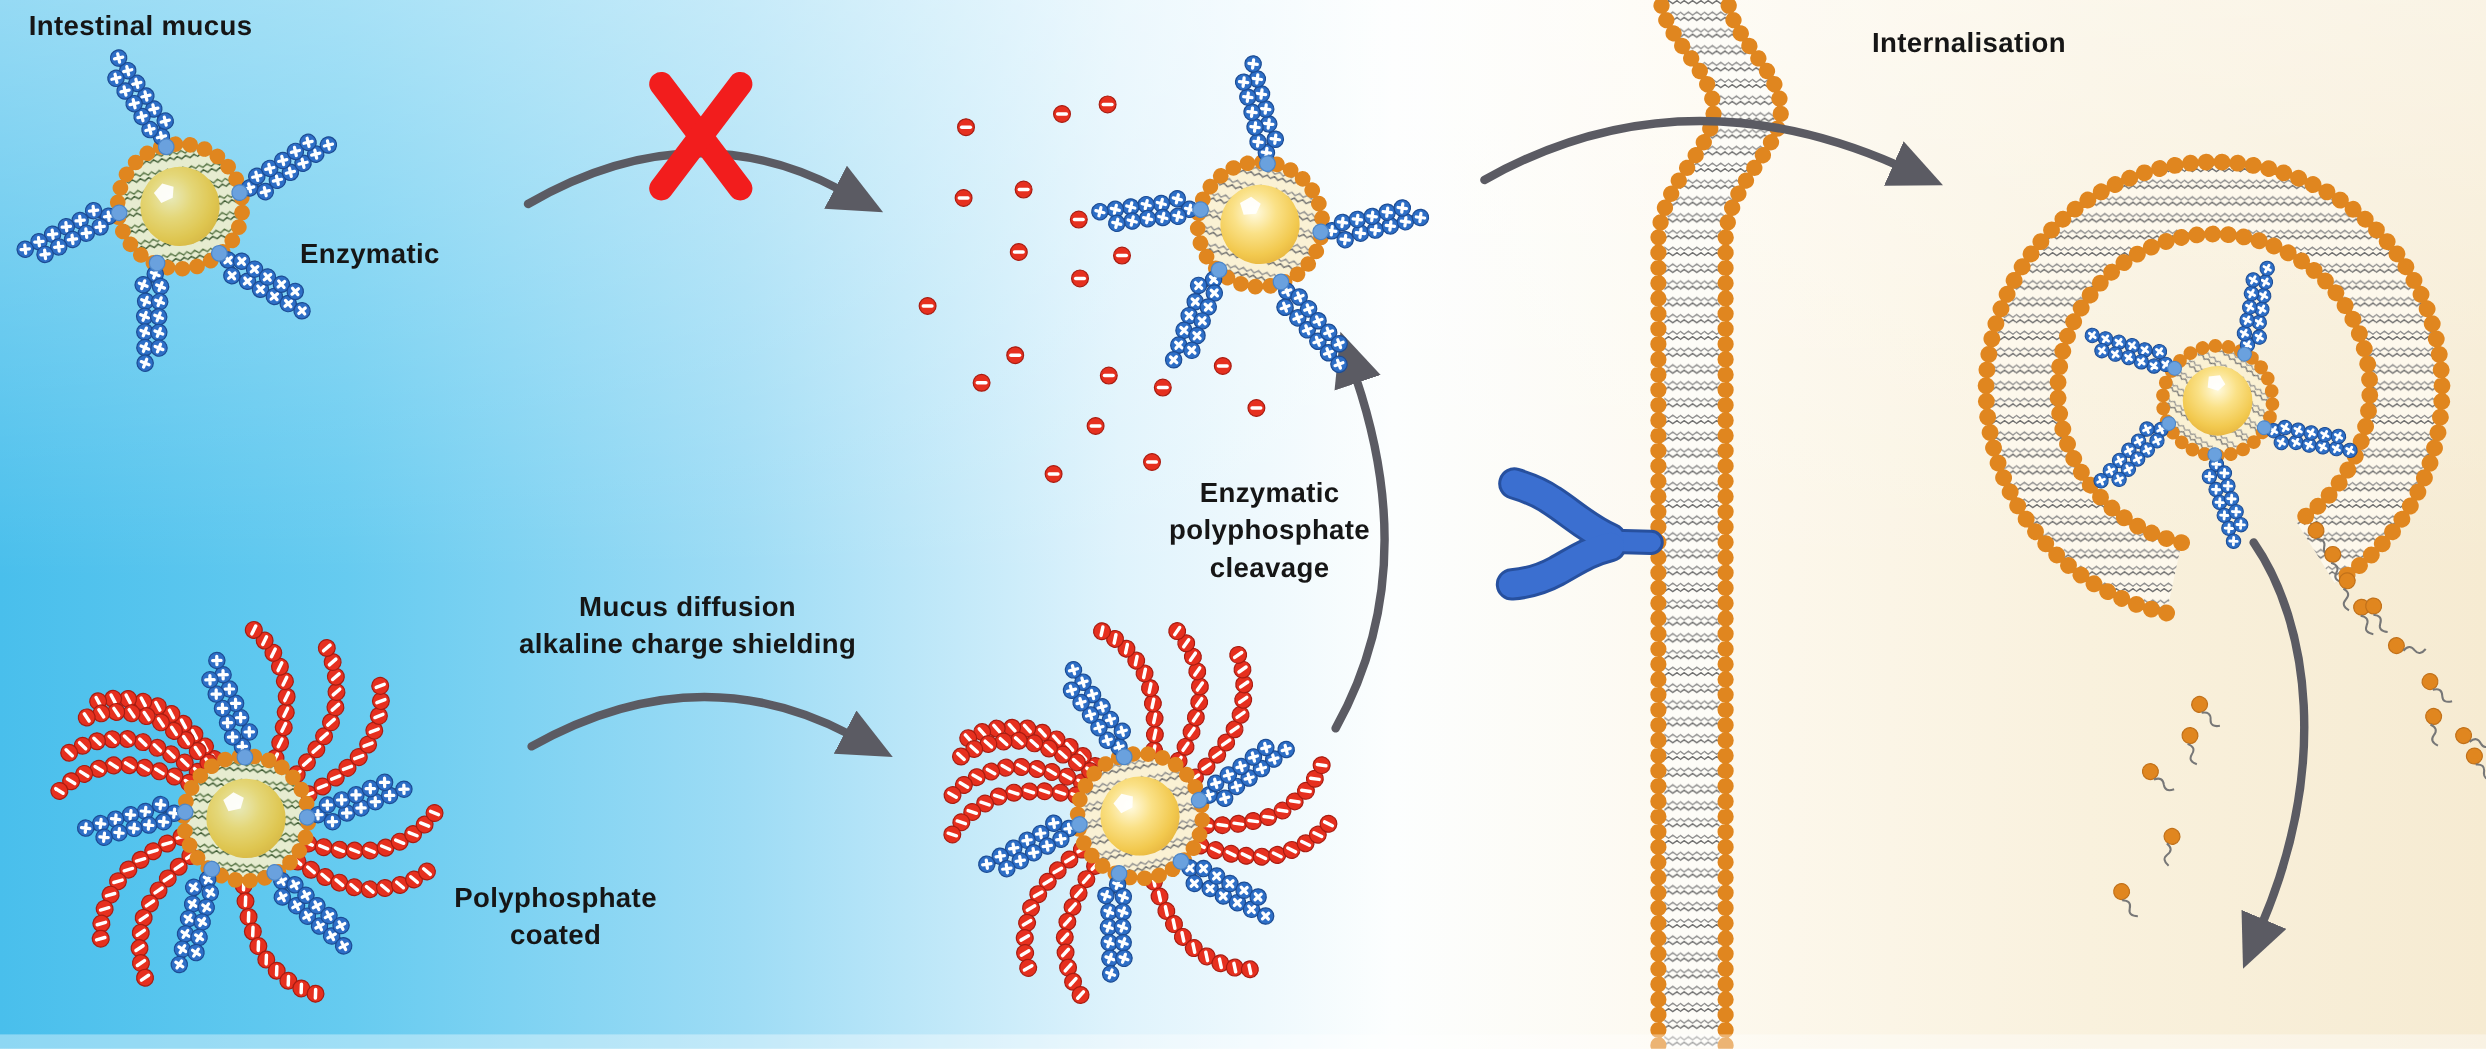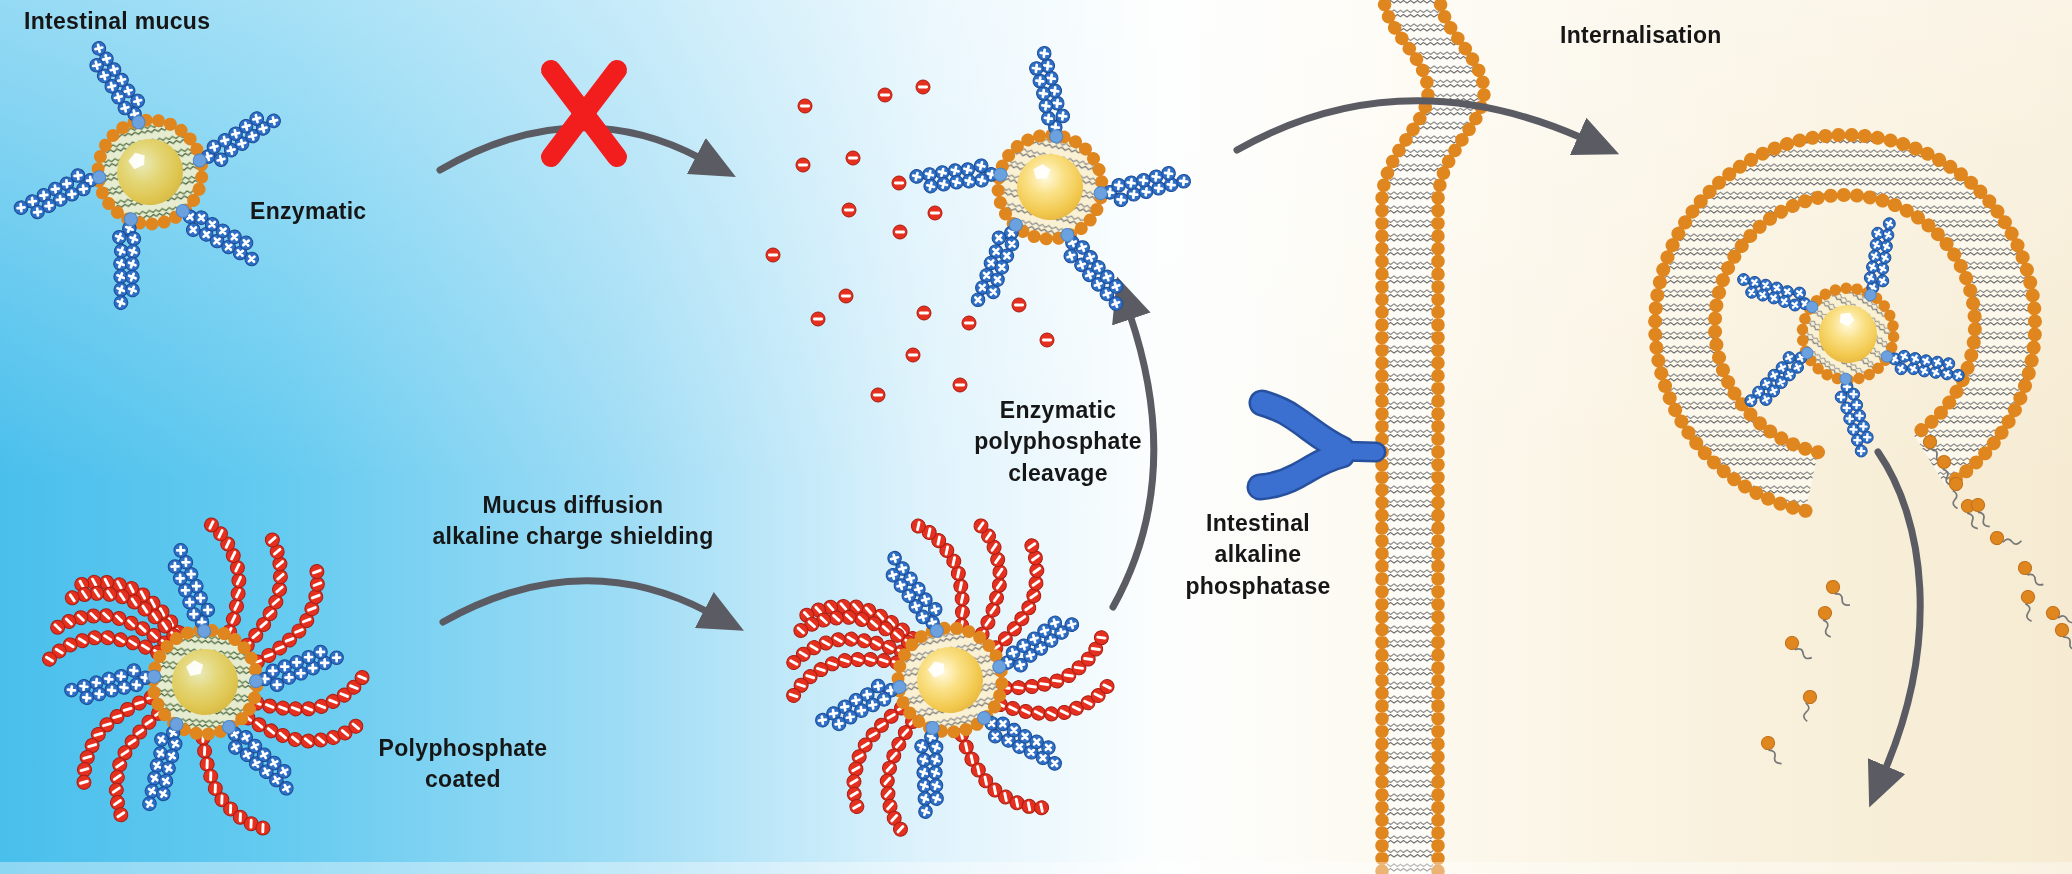--- a/index.html
+++ b/index.html
@@ -267,21 +267,18 @@
   </g>
 </svg>
 
   <div class="lbl anchor-left" style="left:24px;top:6px;">Intestinal mucus</div>
   <div class="lbl anchor-left" style="left:250px;top:196px;">Enzymatic</div>
   <div class="lbl" style="left:573px;top:490px;">Mucus diffusion
 alkaline charge shielding</div>
   <div class="lbl" style="left:1058px;top:395px;">Enzymatic
 polyphosphate
 cleavage</div>
-  <div class="lbl" style="left:1258px;top:508px;">Intestinal
-alkaline
-phosphatase</div>
   <div class="lbl anchor-left" style="left:1560px;top:20px;">Internalisation</div>
   <div class="lbl" style="left:463px;top:733px;">Polyphosphate
 coated</div>
 
   <div class="bottom-strip"></div>
 </div>
 
 </body></html>

